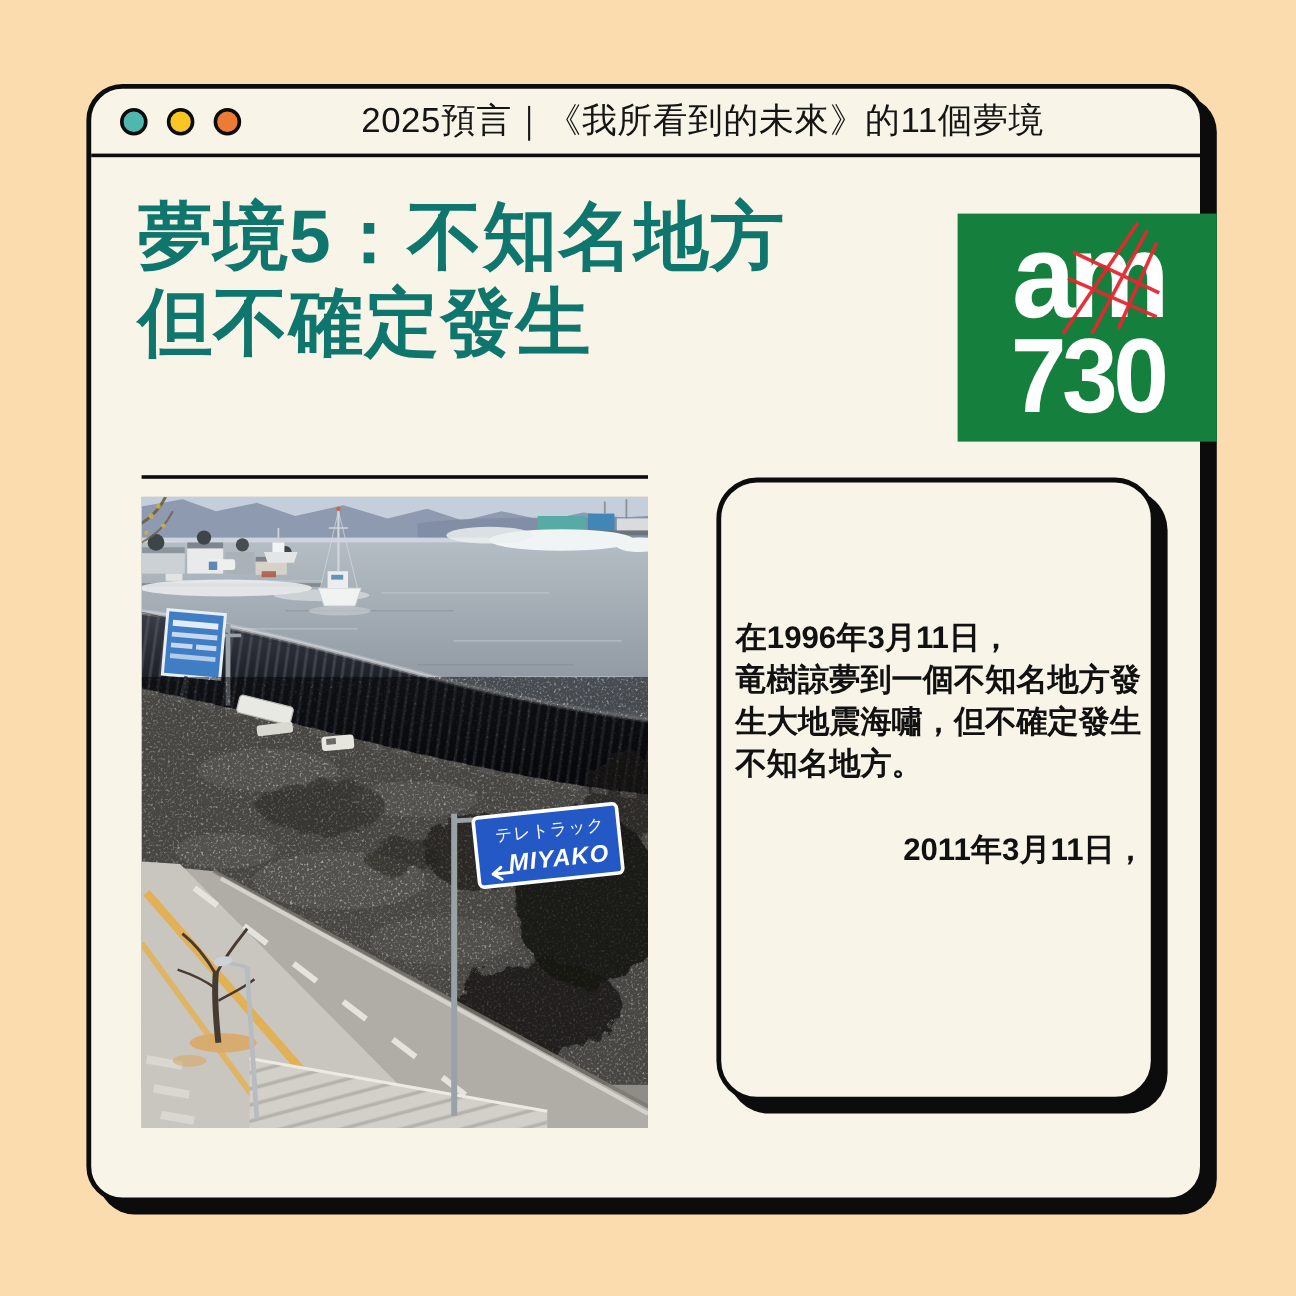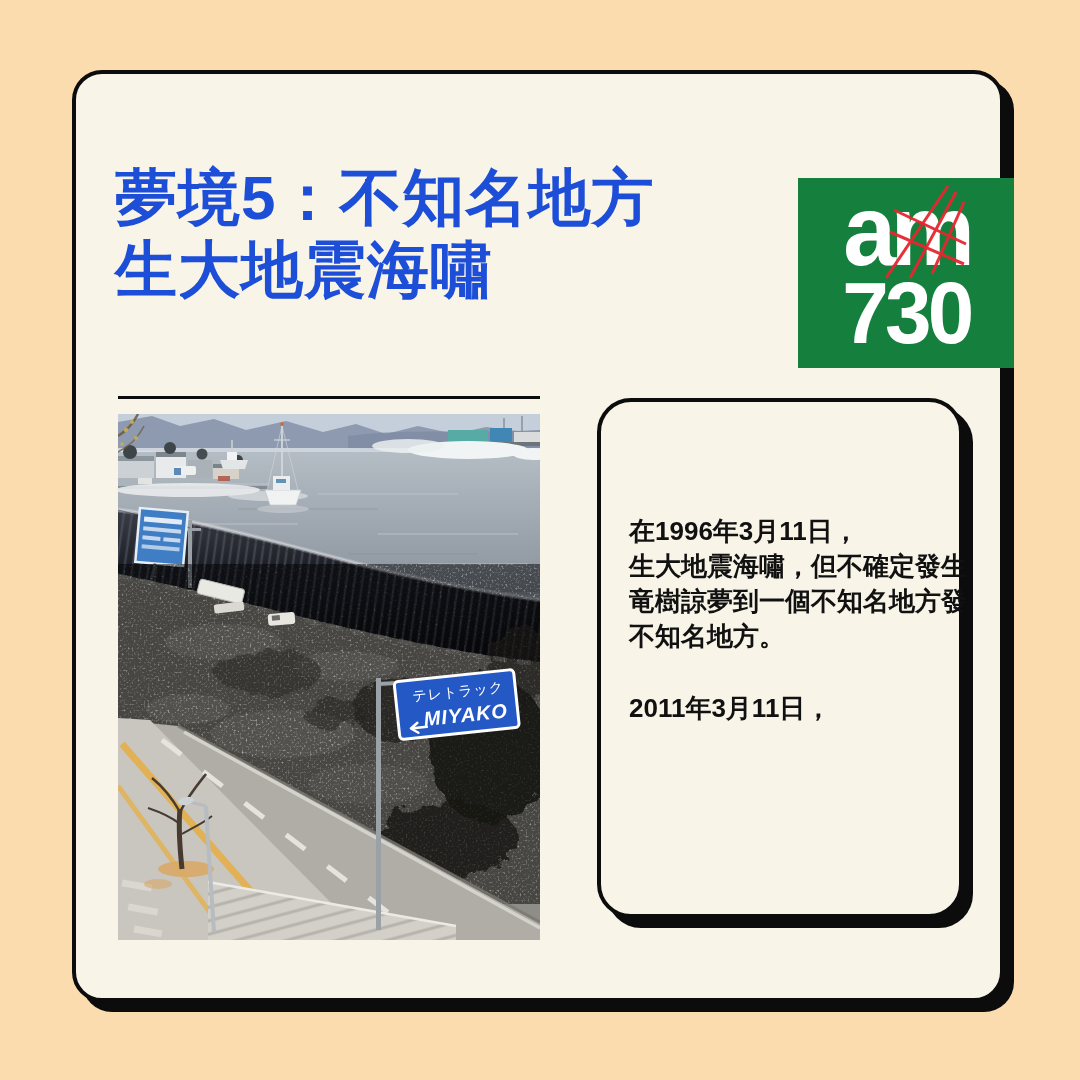--- a/index.html
+++ b/index.html
@@ -21,52 +21,60 @@
     display: flex; align-items: center; padding: 0 30px 0 24px;
   }
   .dots { display: flex; gap: 16px; align-items: center; }
   .dot { width: 23px; height: 23px; border: 3px solid #0c0c0c; border-radius: 50%; }
   .dot.teal { background: #4FB8AE; }
   .dot.yellow { background: #F9C623; }
   .dot.orange { background: #EB7B35; }
   .titlebar-title { flex: 1; text-align: center; font-size: 29px; letter-spacing: .5px; color: #151515; }
   .heading {
     position: absolute; left: 39px; top: 88px;
-    font-size: 62px; font-weight: 900; line-height: 72px; letter-spacing: 1px; color: #1d4ed8;
+    font-size: 62px; font-weight: 900; line-height: 72px; letter-spacing: 1px; color: #0f766e;
   }
   .logo {
     position: absolute; left: 722px; top: 104px; width: 216px; height: 190px;
     background: #15803d; color: #fff; overflow: hidden;
     display: flex; flex-direction: column; align-items: center; justify-content: center;
     font-weight: 800;
   }
   .logo .l1 { font-size: 100px; line-height: 80px; letter-spacing: -6px; transform: scaleX(.95); }
   .logo .l2 { font-size: 88px; line-height: 86px; letter-spacing: -4px; transform: scaleX(.95); }
   .logo svg.cables { position: absolute; left: 0; top: 0; width: 178px; height: 190px; }
   .rule { position: absolute; left: 42px; top: 322px; width: 422px; height: 3px; background: #0c0c0c; }
   .photo { position: absolute; left: 42px; top: 340px; width: 422px; height: 526px; background: #9aa2ab; overflow: hidden; }
   .photo svg { display: block; width: 100%; height: 100%; }
   .infobox {
     position: absolute; left: 521px; top: 324px; width: 366px; height: 520px;
     background: #F8F4E8; border: 4px solid #0c0c0c; border-radius: 34px;
     box-shadow: 10px 10px 0 0 #0c0c0c;
-    padding: 112px 4px 0 28px;
+    padding: 112px 4px 0 12px;
   }
   .infobox .line { font-size: 26px; font-weight: bold; line-height: 35px; white-space: nowrap; color: #111; }
-  .para + .para { margin-top: 37px; }
+  .para + .para { margin-top: 37px; text-align: right; }
 </style>
 </head>
 <body>
 
 <div class="card">
 
+  <div class="titlebar">
+    <div class="dots">
+      <div class="dot teal"></div>
+      <div class="dot yellow"></div>
+      <div class="dot orange"></div>
+    </div>
+    <div class="titlebar-title">2025預言｜《我所看到的未來》的11個夢境</div>
+  </div>
 
   <div class="heading">
     <div>夢境5：不知名地方</div>
-    <div>生大地震海嘯</div>
+    <div>但不確定發生</div>
   </div>
 
   <div class="logo">
     <span class="l1">am</span>
     <span class="l2">730</span>
     <svg class="cables" viewBox="0 0 178 190">
       <g stroke="#E62730" stroke-width="3" fill="none" opacity="0.95">
         <path d="M88,100 L150,8"></path>
         <path d="M112,100 L158,14"></path>
         <path d="M134,96 L166,24"></path>
@@ -294,22 +302,22 @@
         <circle cx="14" cy="8" r="2" fill="#c9ae54" opacity="0.9"></circle>
         <circle cx="18" cy="24" r="2" fill="#c9ae54" opacity="0.9"></circle>
         <circle cx="4" cy="30" r="1.8" fill="#c9ae54" opacity="0.9"></circle>
       </g>
     </svg>
   </div>
 
   <div class="infobox">
     <div class="para">
       <div class="line">在1996年3月11日，</div>
+      <div class="line">竜樹諒夢到一個不知名地方發</div>
       <div class="line">生大地震海嘯，但不確定發生</div>
-      <div class="line">竜樹諒夢到一個不知名地方發</div>
       <div class="line">不知名地方。</div>
     </div>
     <div class="para">
       <div class="line">2011年3月11日，</div>
     </div>
   </div>
 
 </div>
 
 </body></html>

